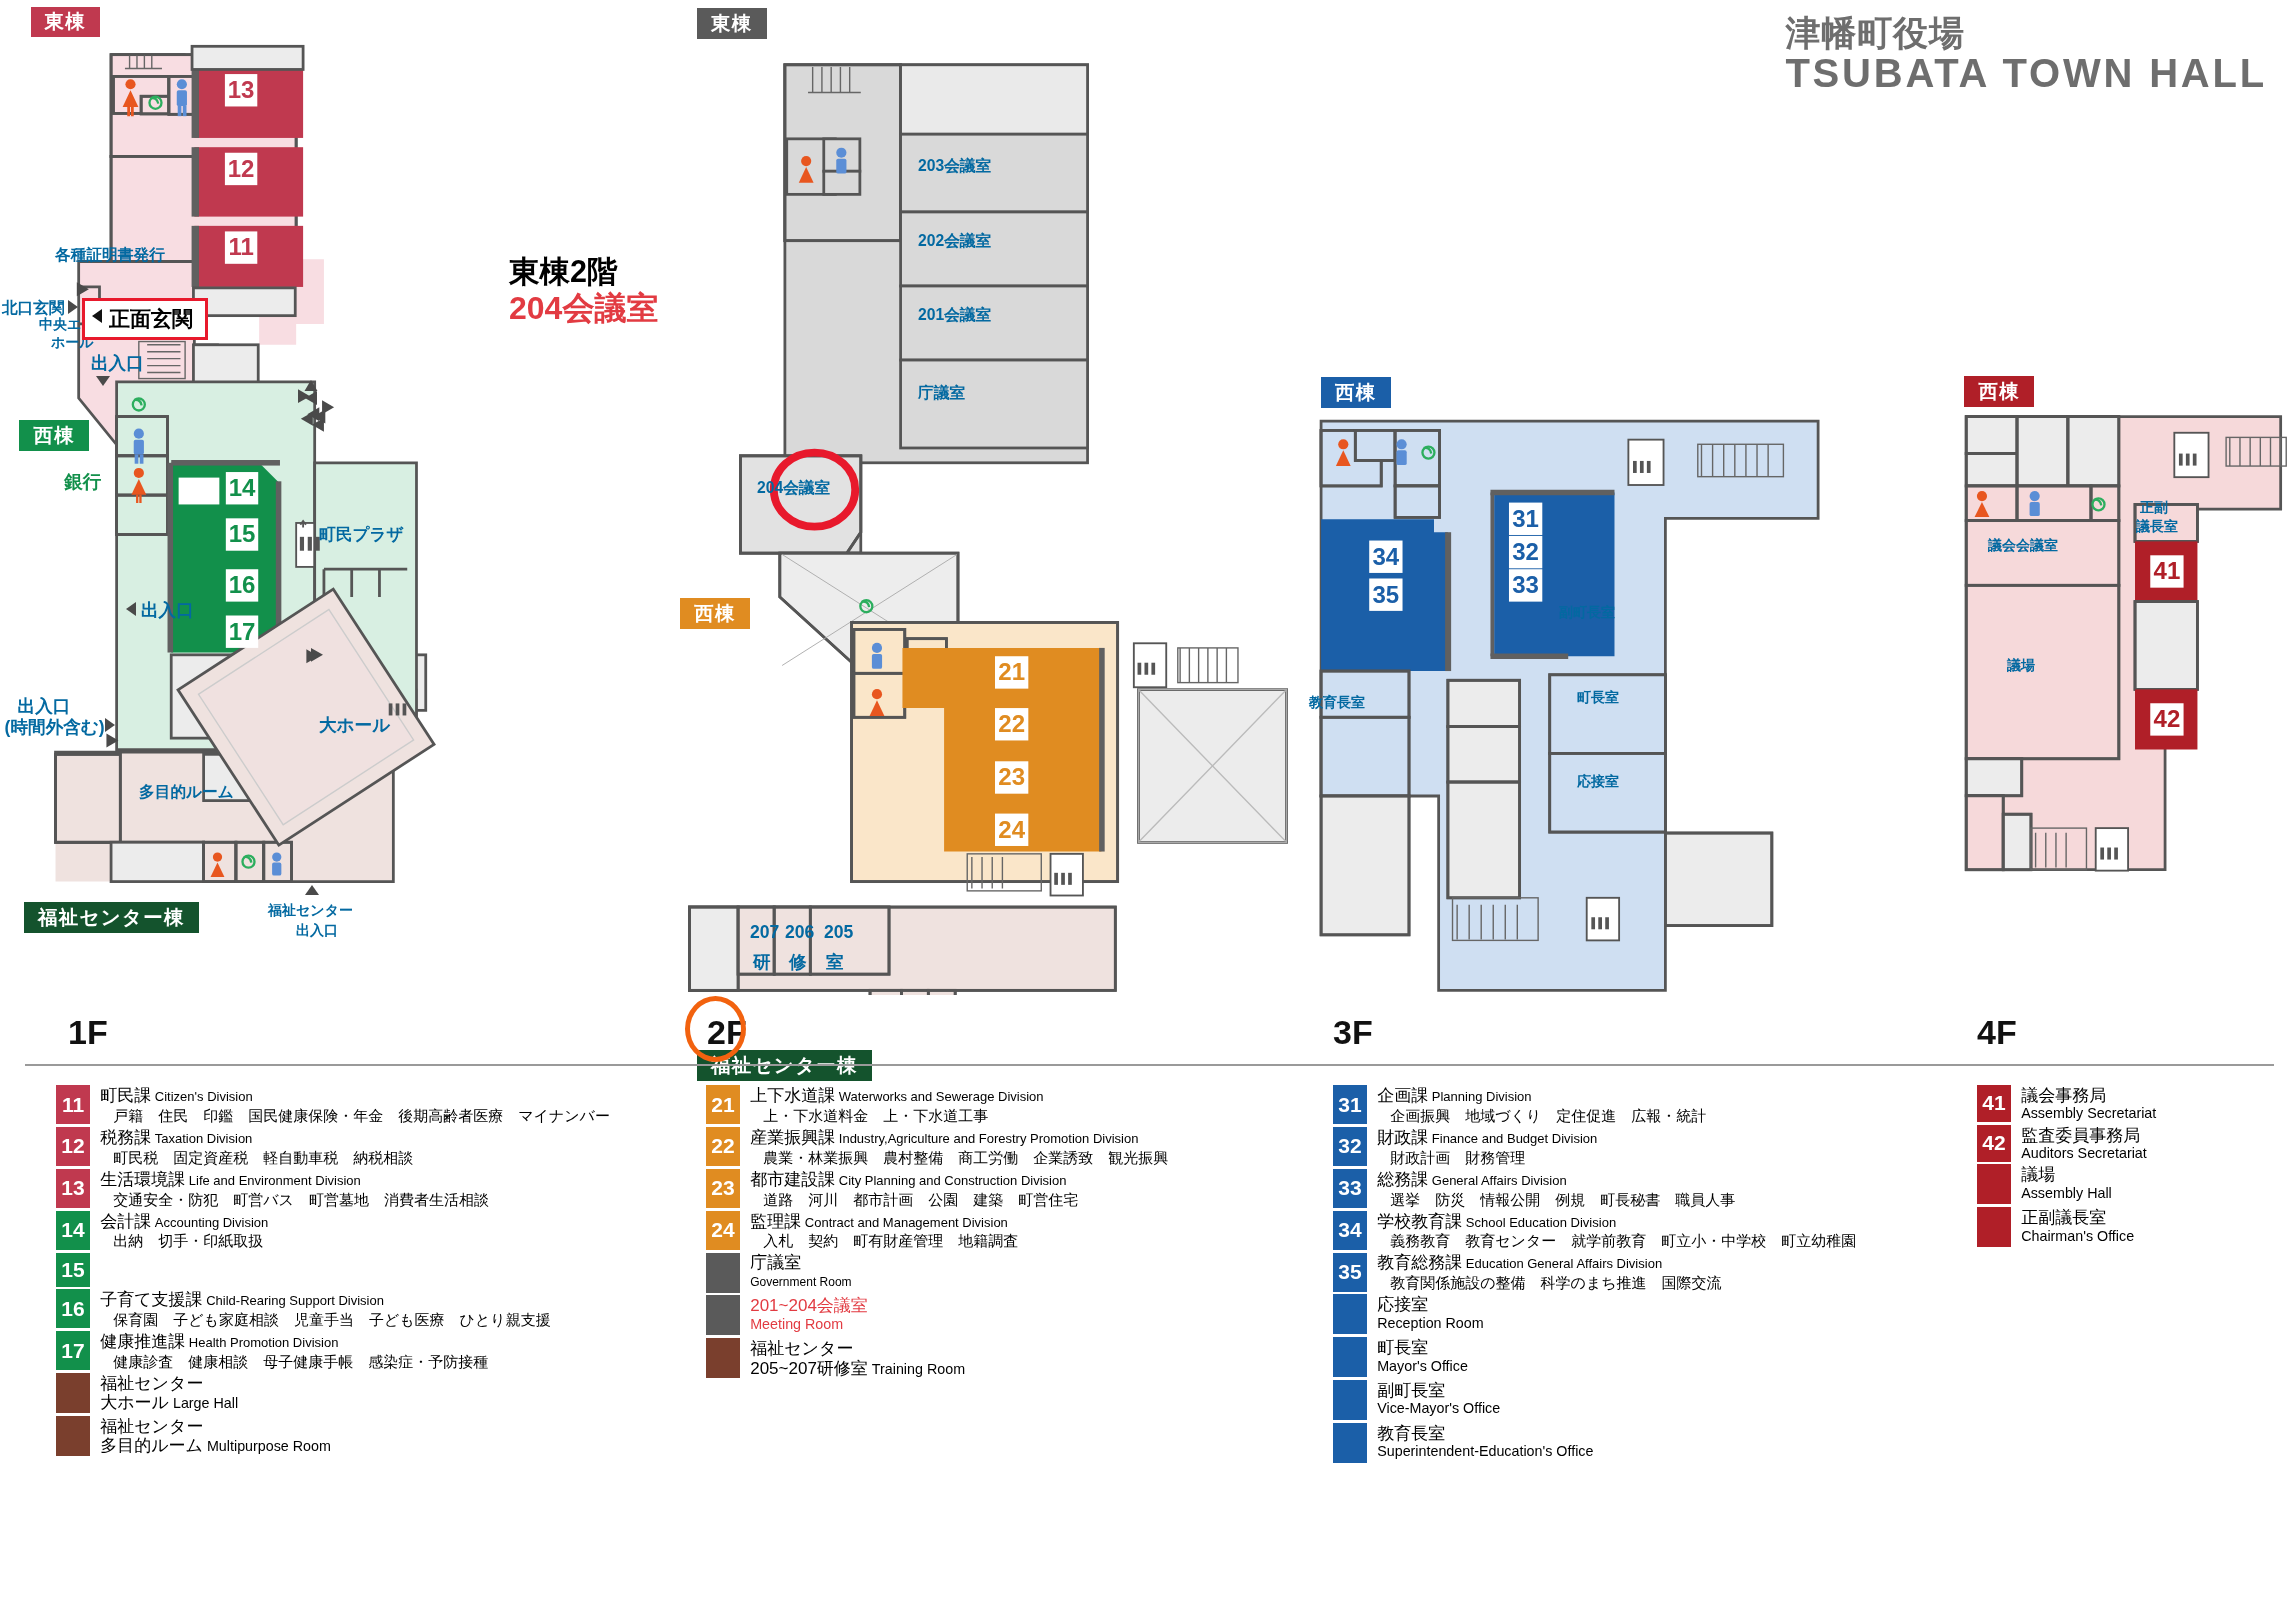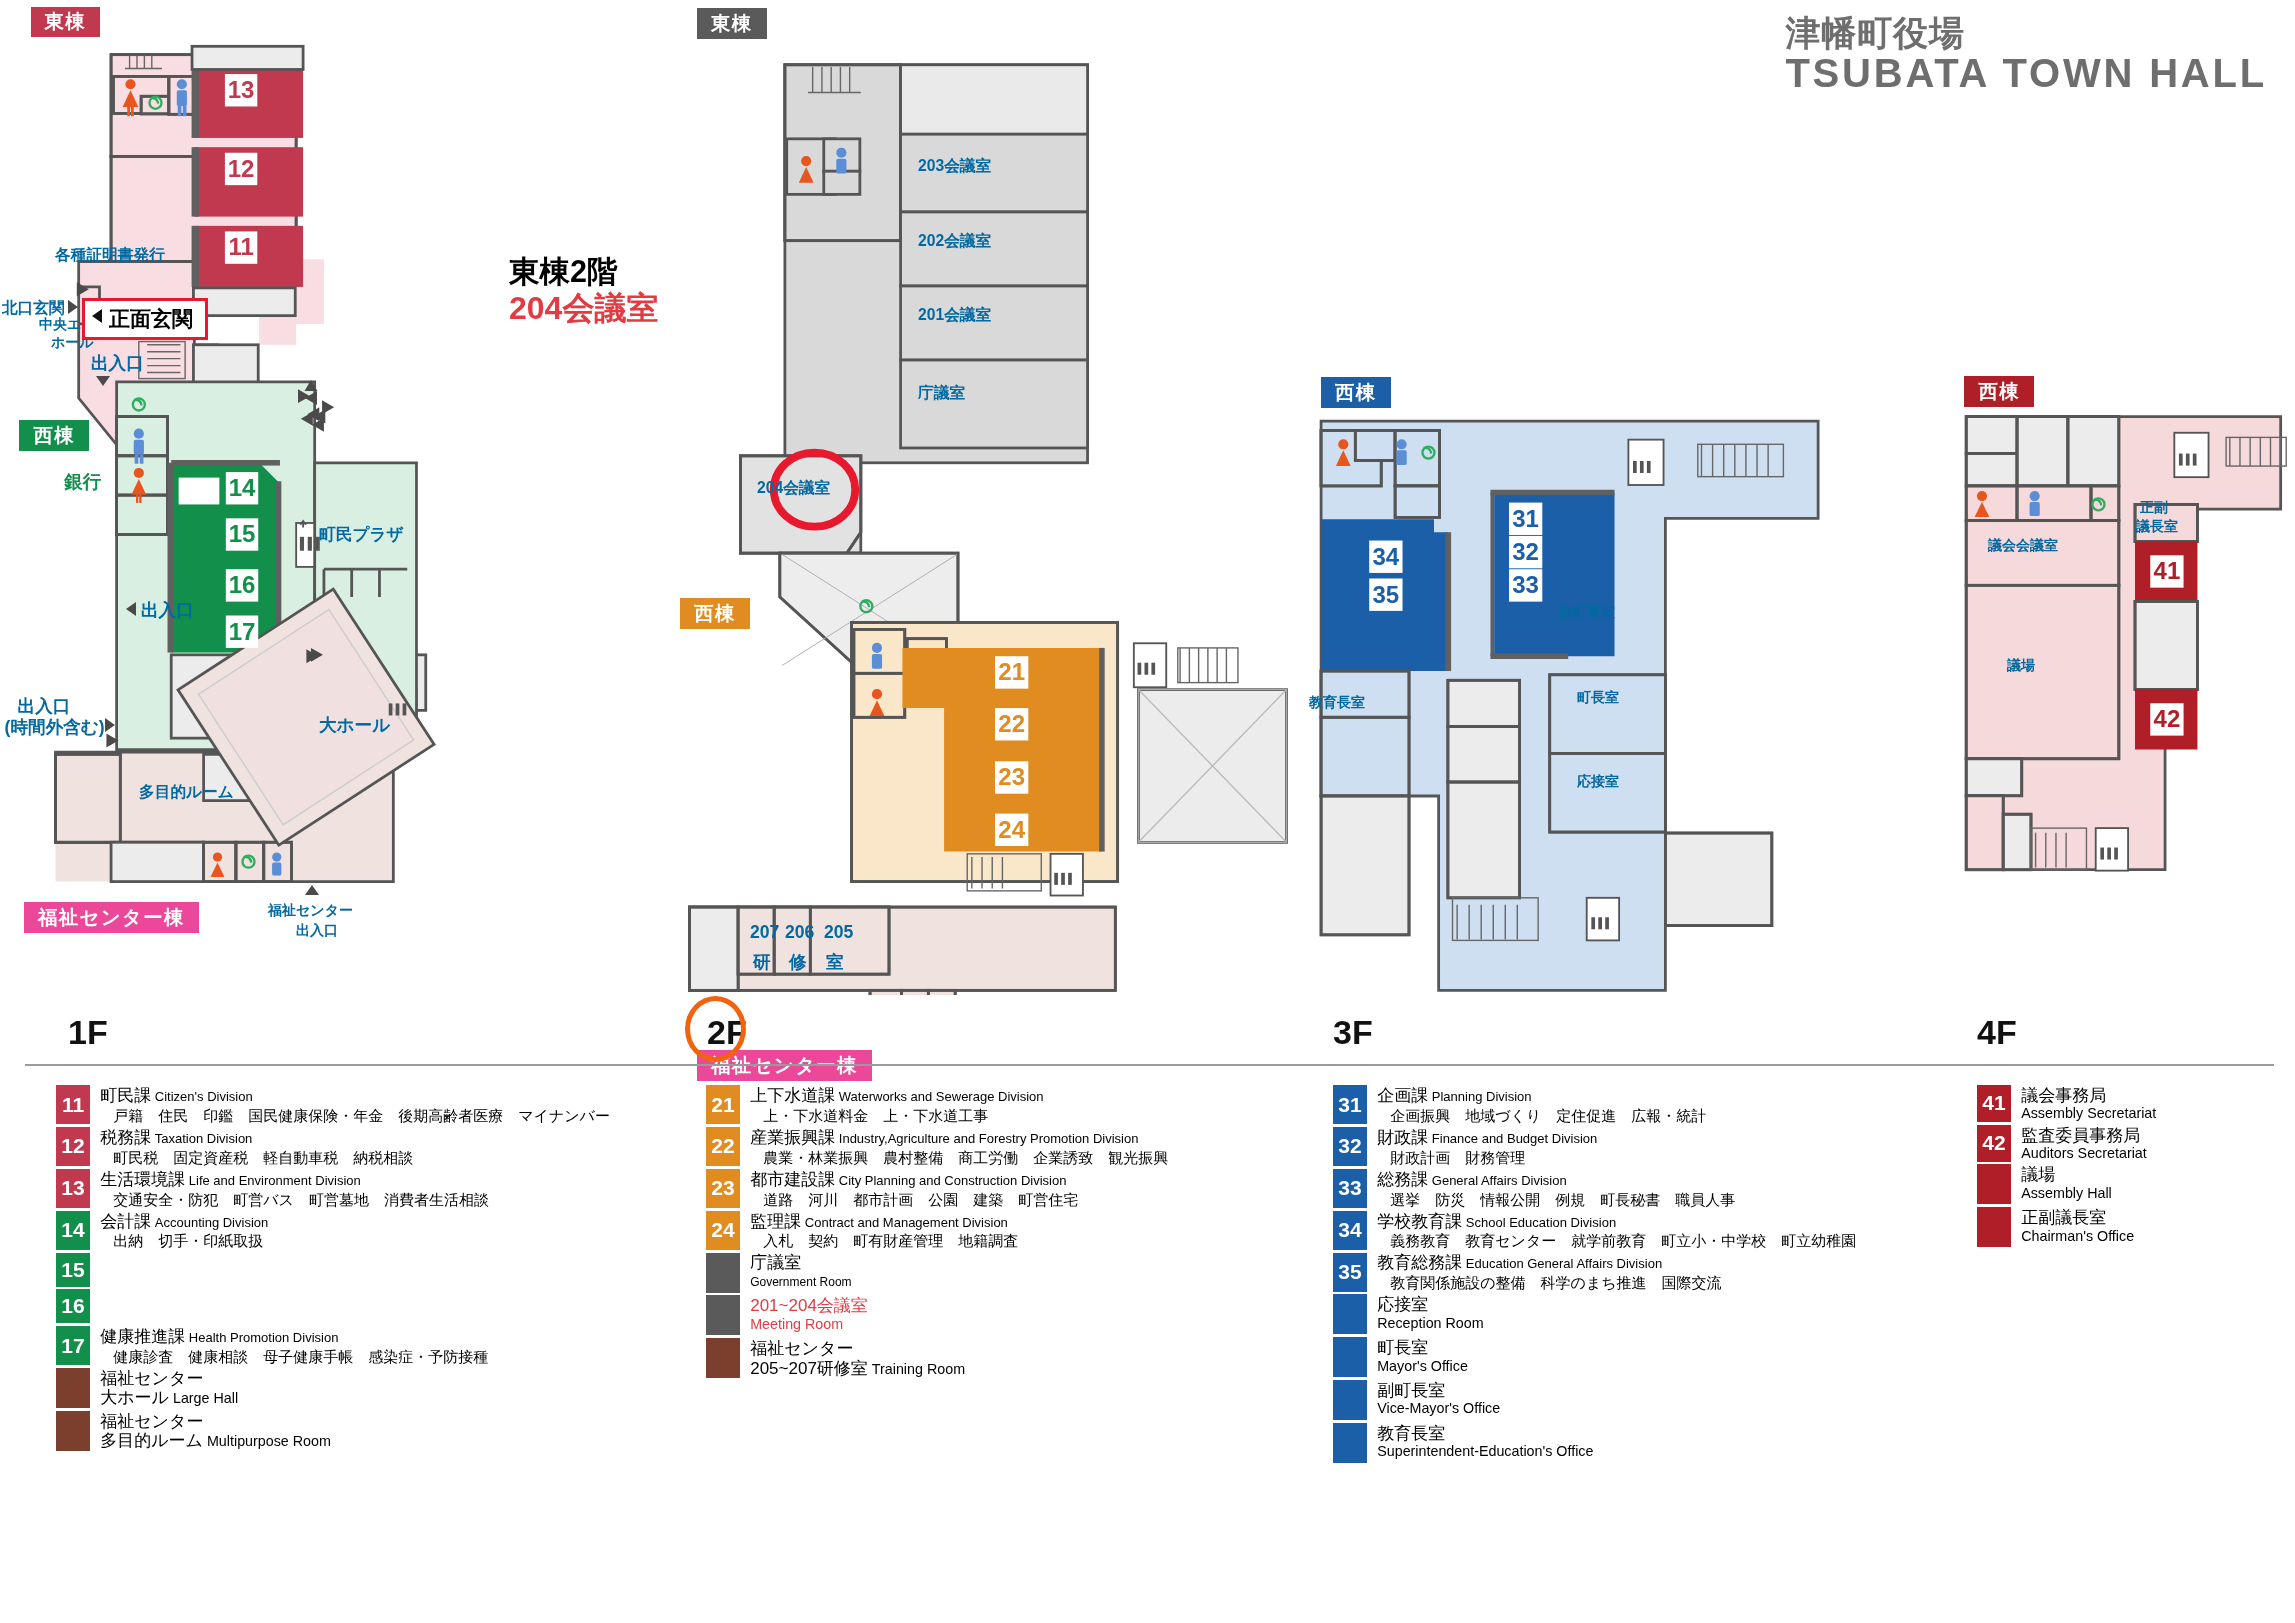--- a/index.html
+++ b/index.html
@@ -8,21 +8,21 @@
   .abs{position:absolute;}
   
   #title{right:28px;top:14px;text-align:left;color:#6e6e6e;line-height:1.08;}
   #title .jp{font-size:35px;font-weight:bold;letter-spacing:0.9px;}
   #title .en{font-size:40px;font-weight:bold;letter-spacing:2.8px;}
   
   .wing{color:#fff;font-weight:bold;font-size:19.4px;text-align:center;
         padding:4.6px 14px;display:inline-block;line-height:1.1;letter-spacing:1.4px;}
   .wing.east1{background:#c0394f;}
   .wing.west1{background:#12904b;}
-  .wing.fc1  {background:#ec4899;}
+  .wing.fc1  {background:#14532d;}
   .wing.east2{background:#5a5a5a;}
   .wing.west2{background:#e08c21;}
   .wing.west3{background:#1b5fa8;}
   .wing.west4{background:#b01f28;}
   
   .planwrap{position:absolute;}
   
   .ann{position:absolute;font-weight:bold;color:#0369a1;white-space:nowrap;}
   .ann.s34{font-size:15.7px;} .ann.s38{font-size:17.6px;} .ann.s30{font-size:14px;}
   .redbox{position:absolute;border:3.2px solid #e8192c;background:#fff;
@@ -660,20 +660,24 @@
       <div class="legtxt">
         <div class="t1">会計課<span class="en">  Accounting Division</span></div>
         <div class="t2">出納　切手・印紙取扱</div>
       </div>
     </div>
     <div class="legrow">
       <div class="legchip c-green">15</div>
     </div>
     <div class="legrow">
       <div class="legchip c-green">16</div>
+      <div class="legtxt">
+        <div class="t1">子育て支援課<span class="en">  Child-Rearing Support Division</span></div>
+        <div class="t2">保育園　子ども家庭相談　児童手当　子ども医療　ひとり親支援</div>
+      </div>
     </div>
     <div class="legrow">
       <div class="legchip c-green">17</div>
       <div class="legtxt">
         <div class="t1">健康推進課<span class="en">  Health Promotion Division</span></div>
         <div class="t2">健康診査　健康相談　母子健康手帳　感染症・予防接種</div>
       </div>
     </div>
     <div class="legrow">
       <div class="legchip c-brown" style="min-height: 40px;"></div>

